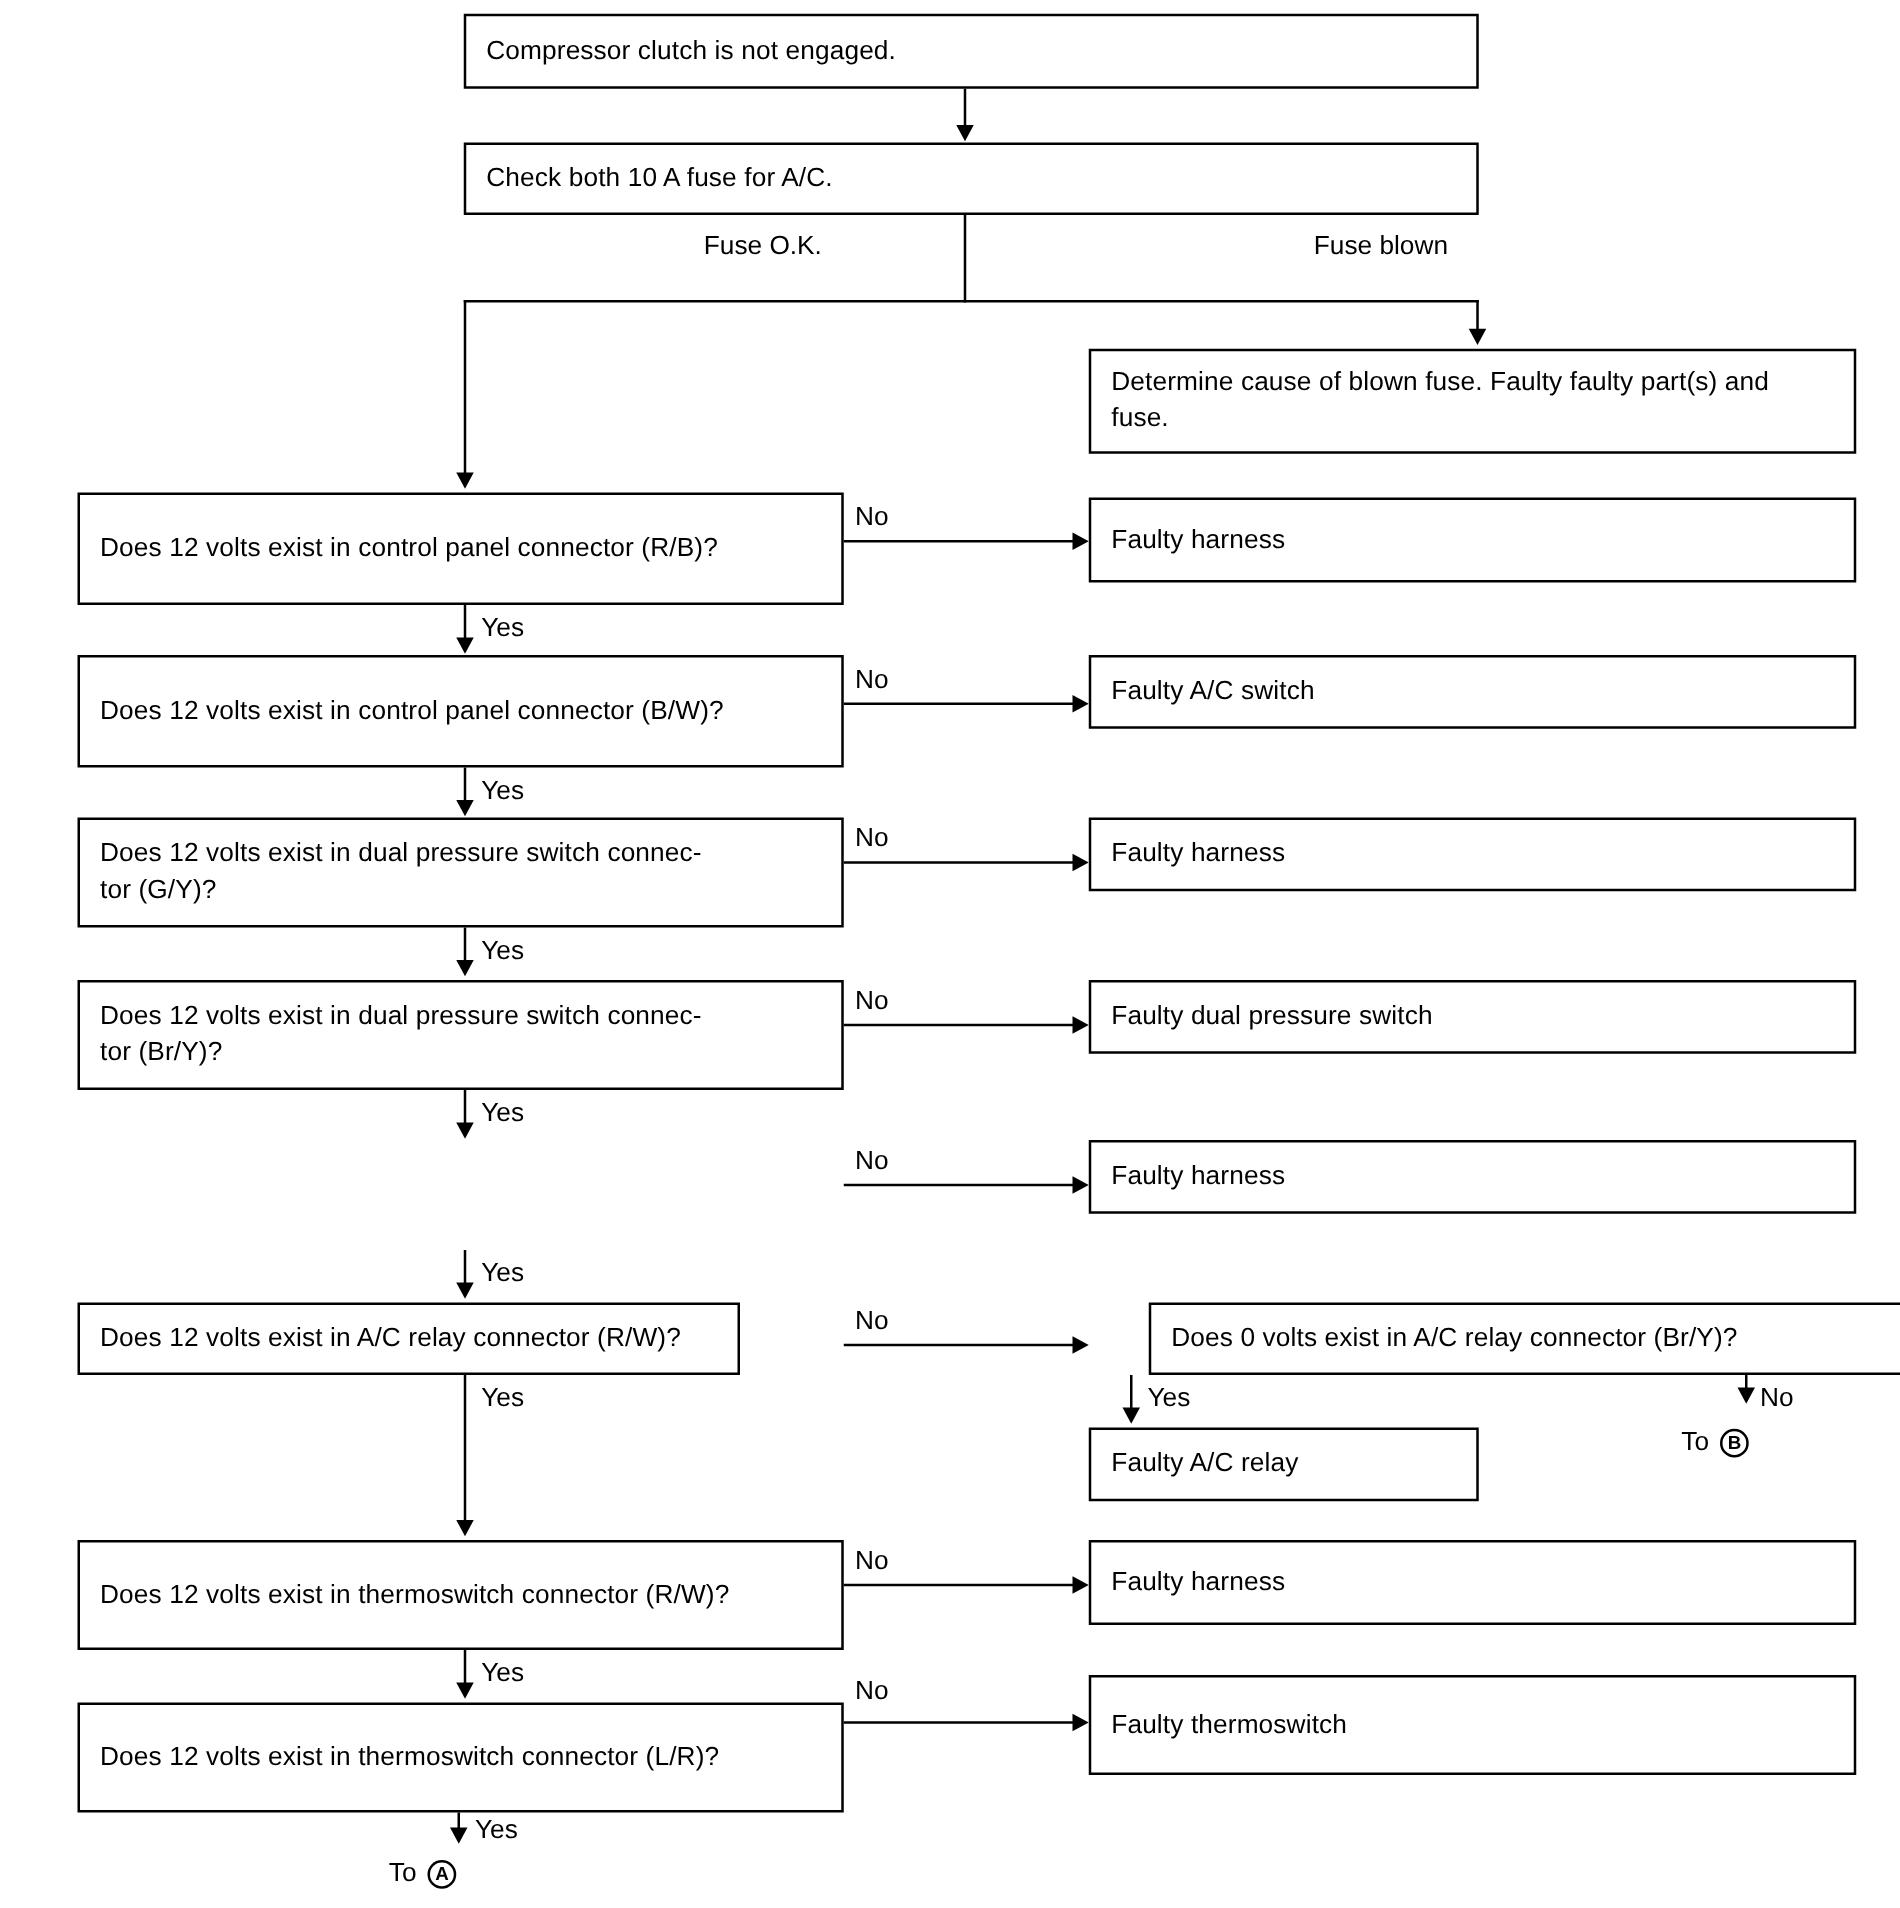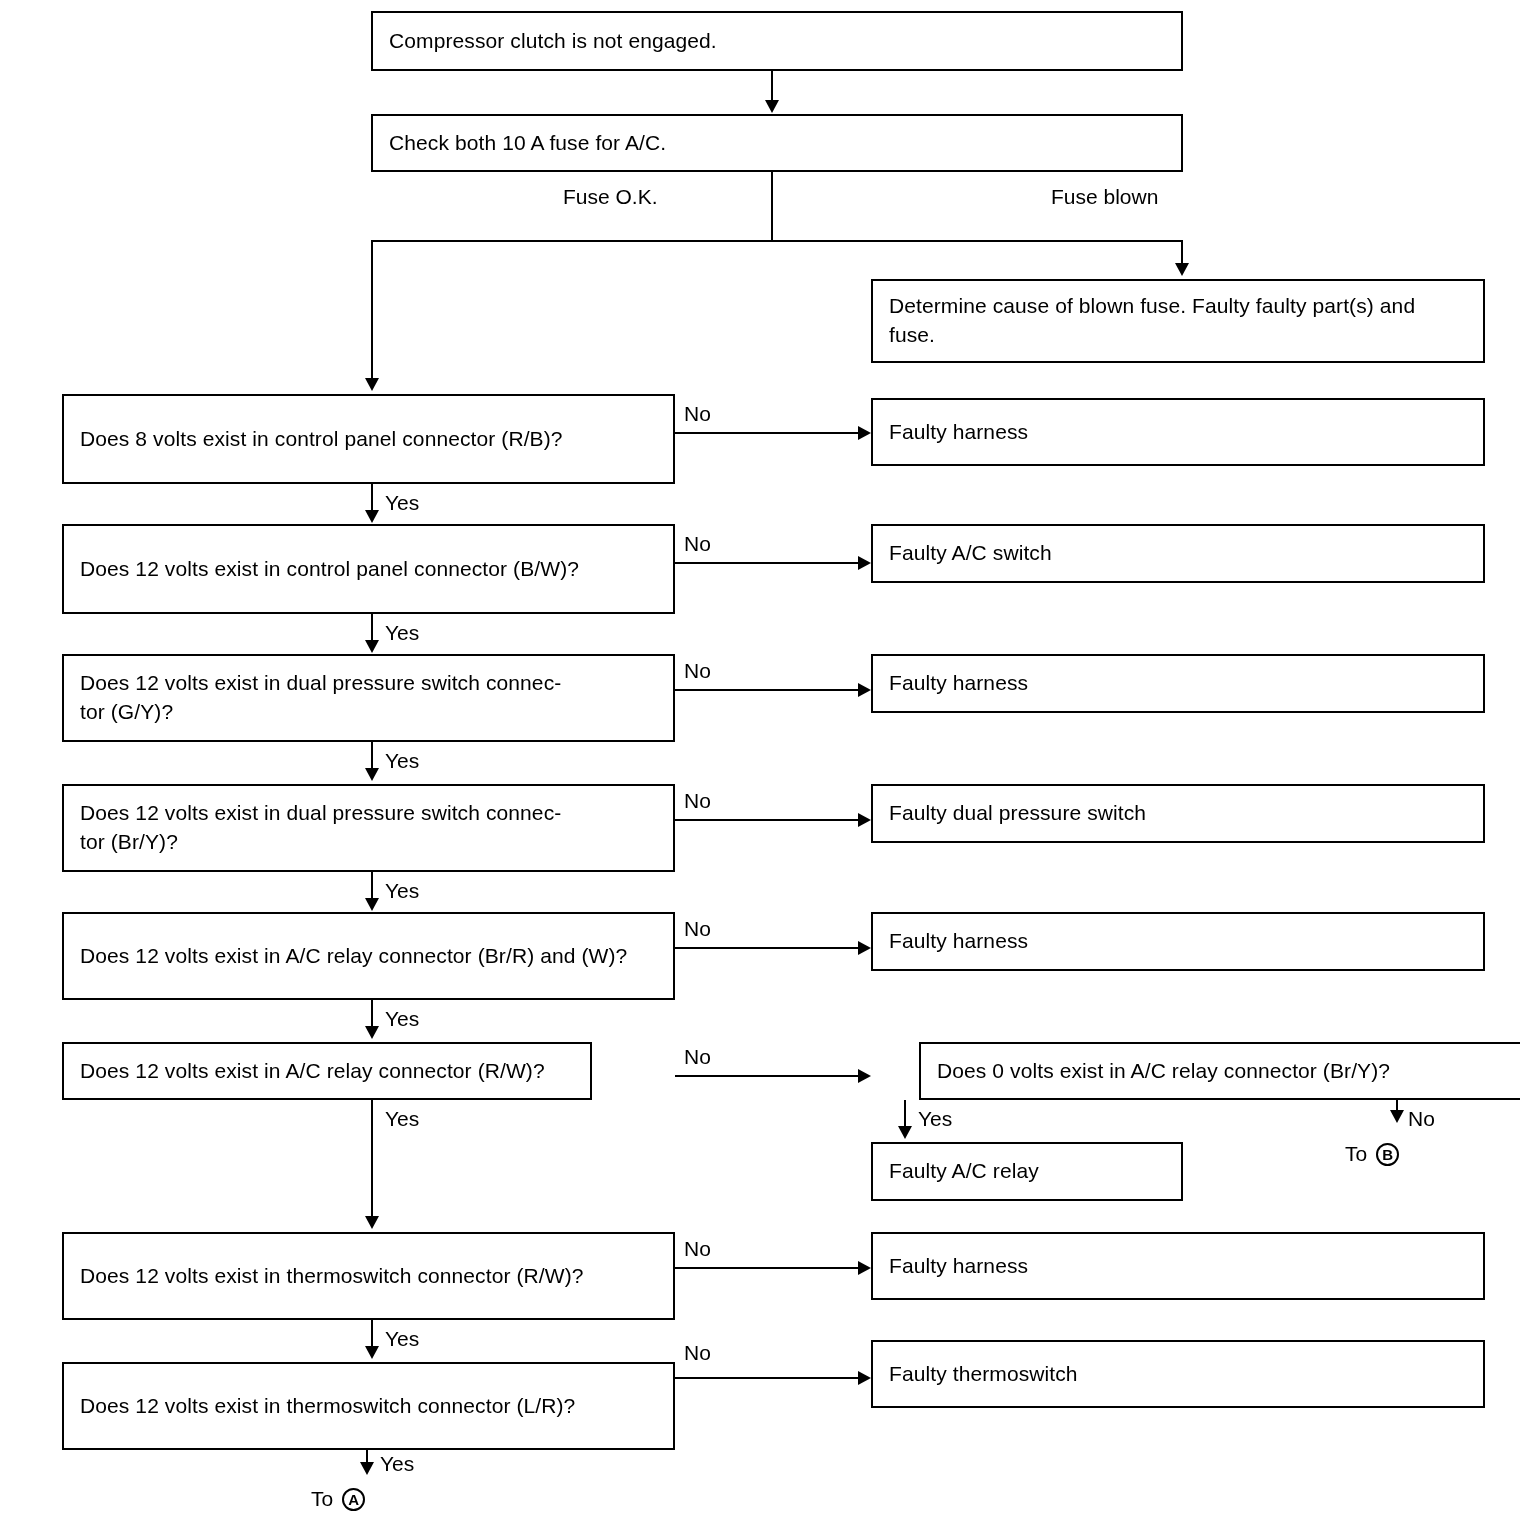--- a/index.html
+++ b/index.html
@@ -115,21 +115,21 @@
   <div class="arrow-down" style="left:365px; top:378px;"></div>
 
   <div class="vline" style="left:1181px; top:240px; height:30px;"></div>
   <div class="arrow-down" style="left:1175px; top:263px;"></div>
 
   <div class="box" style="left:871px; top:279px; width:614px; height:84px;">
     <span class="txt">Determine cause of blown fuse. Faulty faulty part(s) and fuse.</span>
   </div>
 
   <div class="box" style="left:62px; top:394px; width:613px; height:90px;">
-    <span class="txt">Does 8 volts exist in control panel connector (R/B)?</span>
+    <span class="txt">Does 12 volts exist in control panel connector (R/B)?</span>
   </div>
   <div class="edgelabel" style="left:684px; top:403px;">No</div>
   <div class="hline" style="left:675px; top:432px; width:186px;"></div>
   <div class="arrow-right" style="left:858px; top:426px;"></div>
   <div class="box" style="left:871px; top:398px; width:614px; height:68px;">
     <span class="txt">Faulty harness</span>
   </div>
 
   <div class="vline" style="left:371px; top:484px; height:35px;"></div>
   <div class="arrow-down" style="left:365px; top:510px;"></div>
@@ -172,23 +172,20 @@
   <div class="hline" style="left:675px; top:819px; width:186px;"></div>
   <div class="arrow-right" style="left:858px; top:813px;"></div>
   <div class="box" style="left:871px; top:784px; width:614px; height:59px;">
     <span class="txt">Faulty dual pressure switch</span>
   </div>
 
   <div class="vline" style="left:371px; top:872px; height:35px;"></div>
   <div class="arrow-down" style="left:365px; top:898px;"></div>
   <div class="edgelabel" style="left:385px; top:880px;">Yes</div>
 
-  <div class="box" style="left:62px; top:912px; width:613px; height:88px;">
-    <span class="txt">Does 12 volts exist in A/C relay connector (Br/R) and (W)?</span>
-  </div>
   <div class="edgelabel" style="left:684px; top:918px;">No</div>
   <div class="hline" style="left:675px; top:947px; width:186px;"></div>
   <div class="arrow-right" style="left:858px; top:941px;"></div>
   <div class="box" style="left:871px; top:912px; width:614px; height:59px;">
     <span class="txt">Faulty harness</span>
   </div>
 
   <div class="vline" style="left:371px; top:1000px; height:35px;"></div>
   <div class="arrow-down" style="left:365px; top:1026px;"></div>
   <div class="edgelabel" style="left:385px; top:1008px;">Yes</div>
@@ -236,21 +233,21 @@
   <div class="vline" style="left:371px; top:1320px; height:35px;"></div>
   <div class="arrow-down" style="left:365px; top:1346px;"></div>
   <div class="edgelabel" style="left:385px; top:1328px;">Yes</div>
 
   <div class="box" style="left:62px; top:1362px; width:613px; height:88px;">
     <span class="txt">Does 12 volts exist in thermoswitch connector (L/R)?</span>
   </div>
   <div class="edgelabel" style="left:684px; top:1342px;">No</div>
   <div class="hline" style="left:675px; top:1377px; width:186px;"></div>
   <div class="arrow-right" style="left:858px; top:1371px;"></div>
-  <div class="box" style="left:871px; top:1340px; width:614px; height:68px;">
+  <div class="box" style="left:871px; top:1340px; width:614px; height:80px;">
     <span class="txt">Faulty thermoswitch</span>
   </div>
 
   <div class="vline" style="left:366px; top:1450px; height:22px;"></div>
   <div class="arrow-down" style="left:360px; top:1462px;"></div>
   <div class="edgelabel" style="left:380px; top:1453px;">Yes</div>
   <div class="reflabel" style="left:311px; top:1488px;">
     <span>To</span>
     <span class="refcircle">A</span>
   </div>

